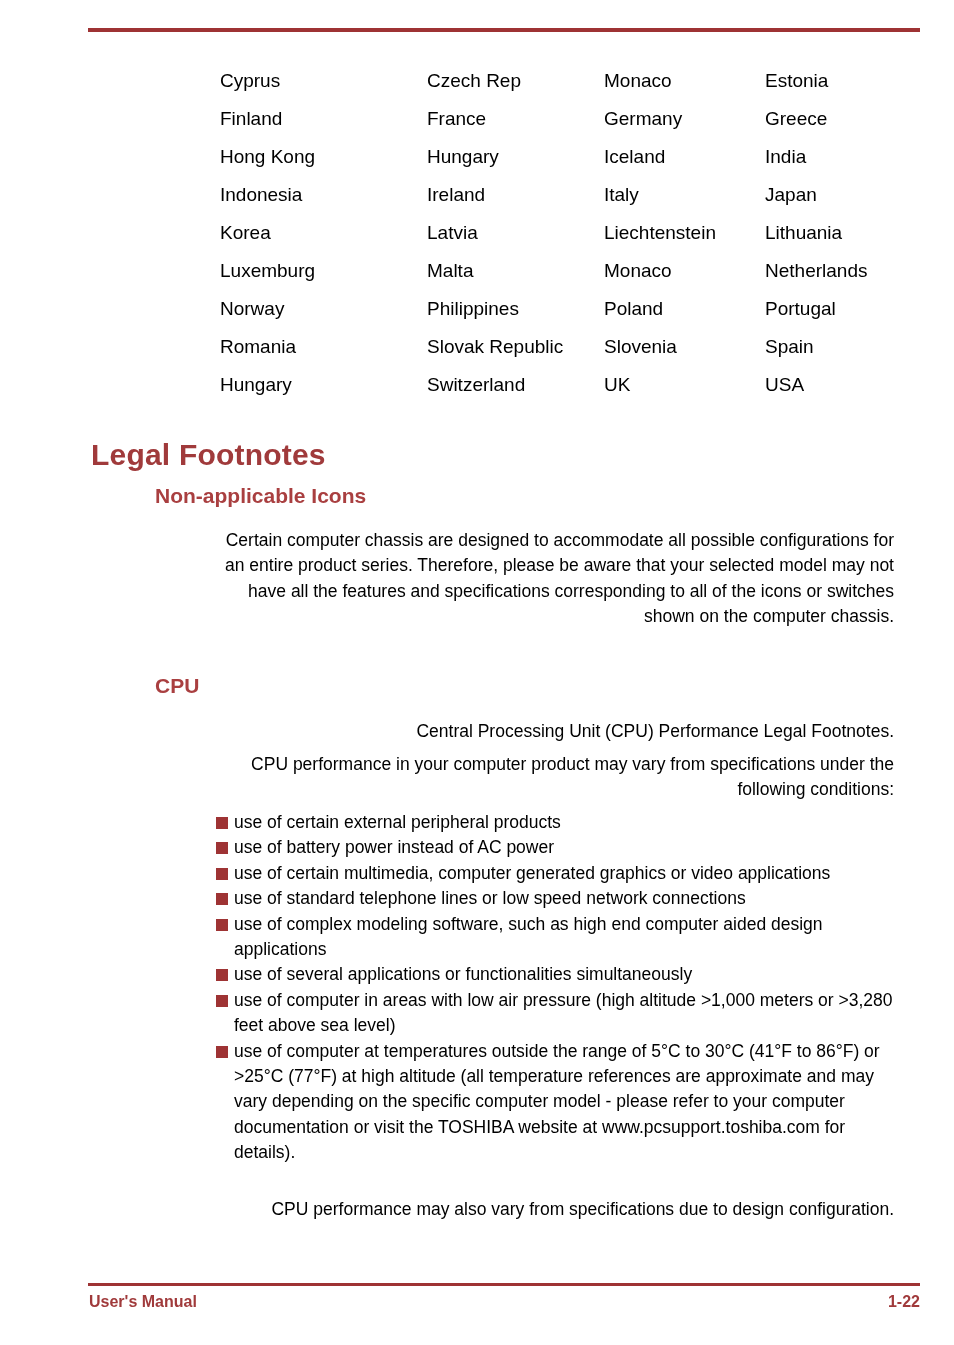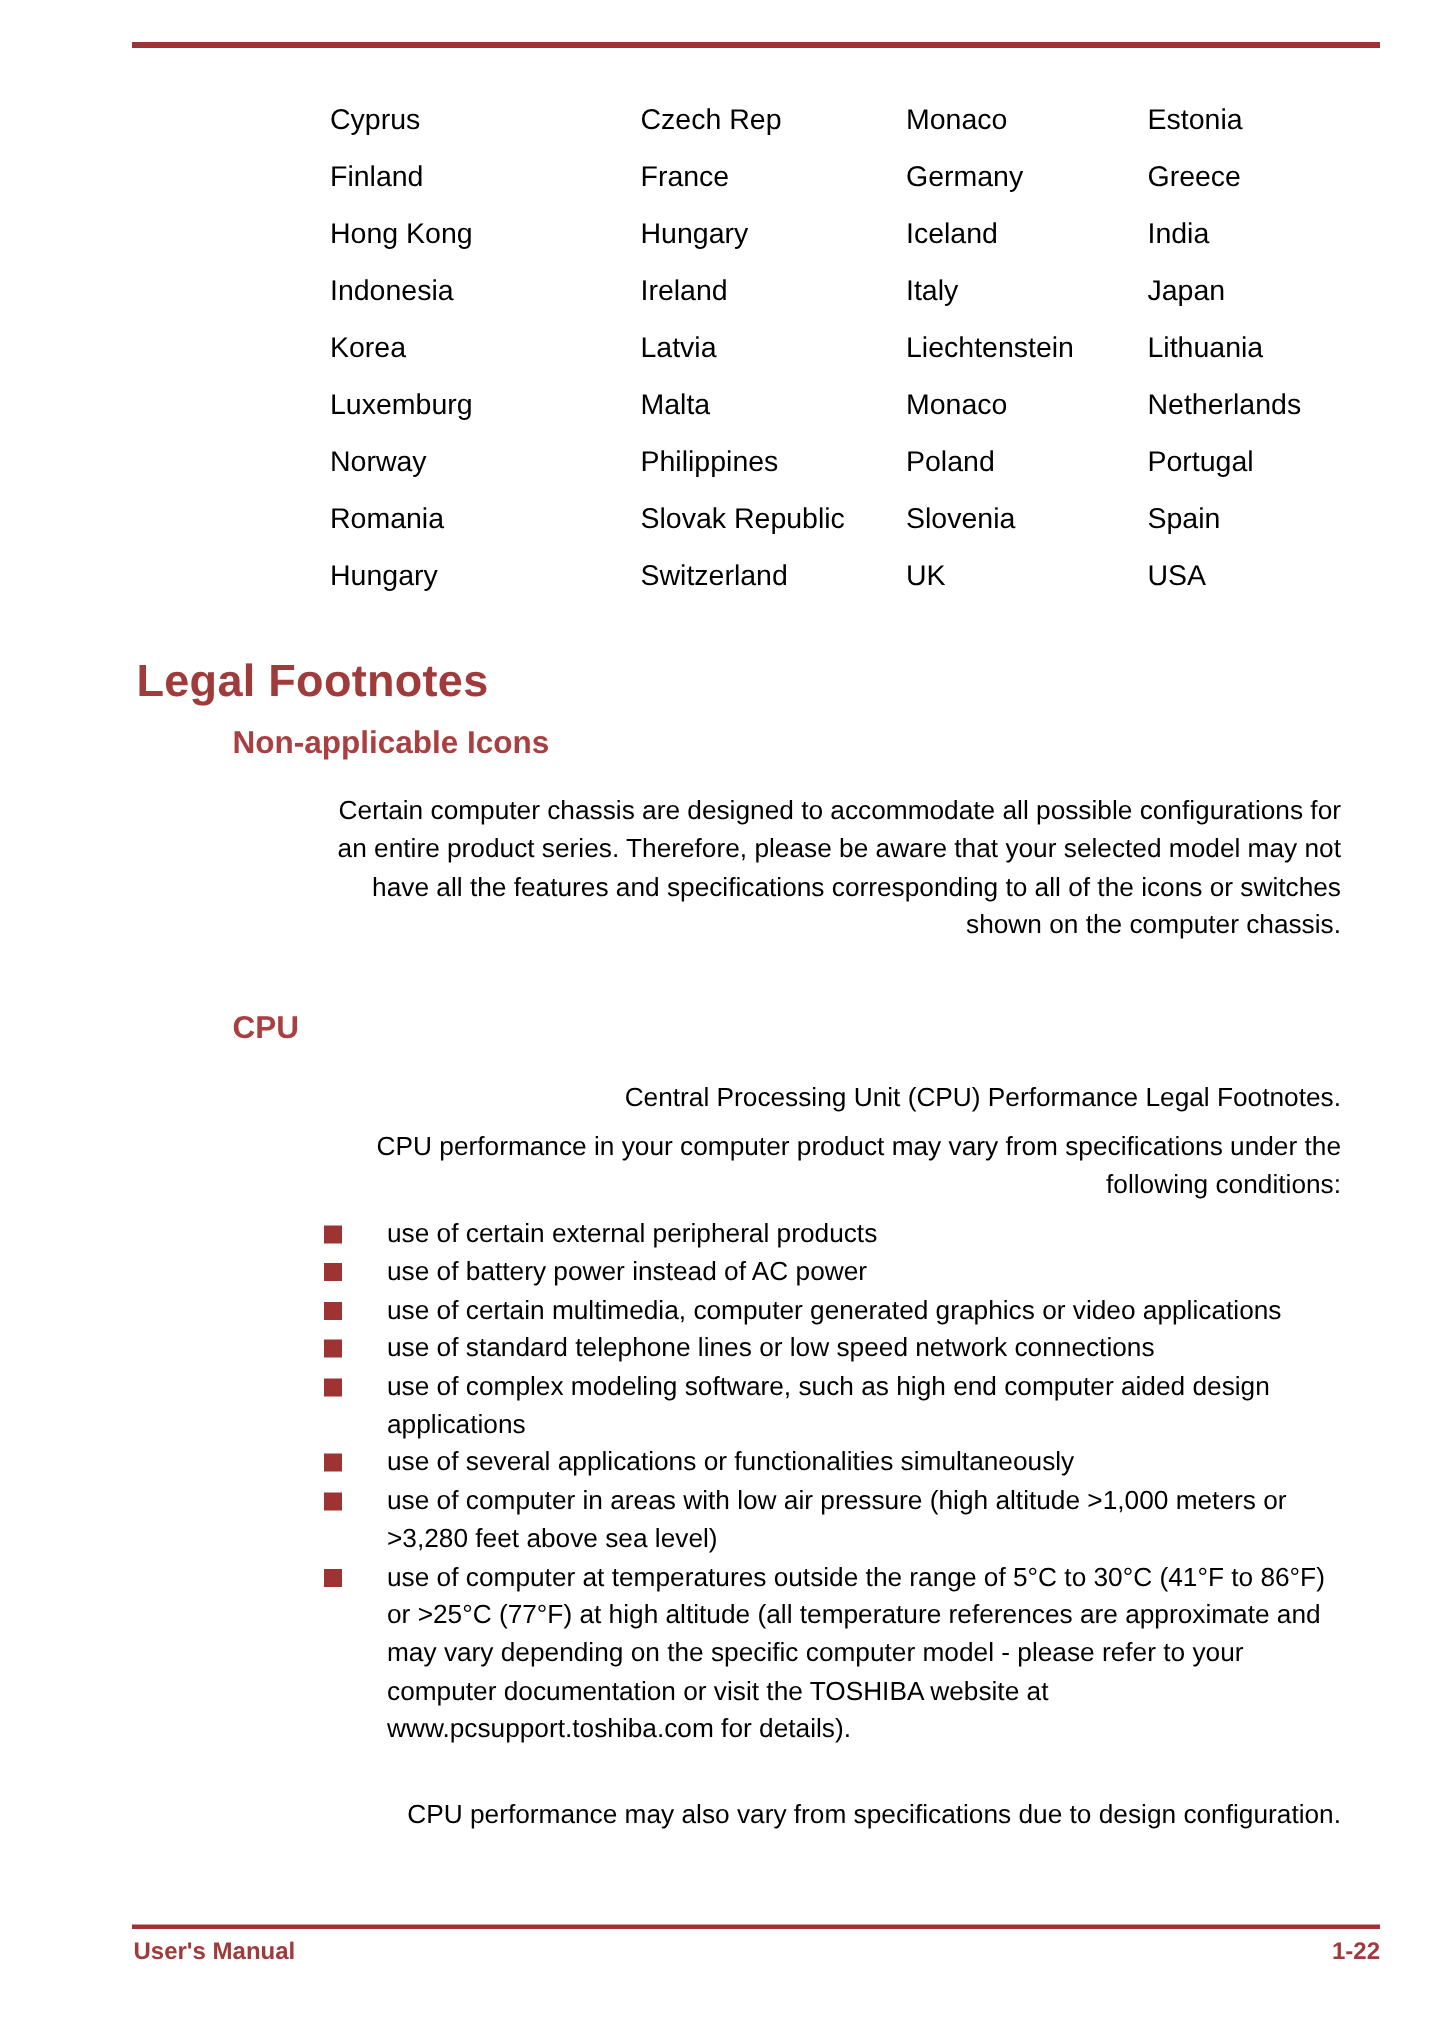--- a/index.html
+++ b/index.html
@@ -101,21 +101,21 @@
 
   
   .bullet-list {
     position: absolute;
     left: 216px;
     top: 810px;
     width: 678px;
   }
   .bullet-item {
     position: relative;
-    padding-left: 42px;
+    padding-left: 18px;
     margin: 0 0 0 0;
     font-size: 17.5px;
     line-height: 25.4px;
     color: #000;
   }
   .bullet-marker {
     position: absolute;
     left: 0px;
     top: 7px;
     width: 12px;

